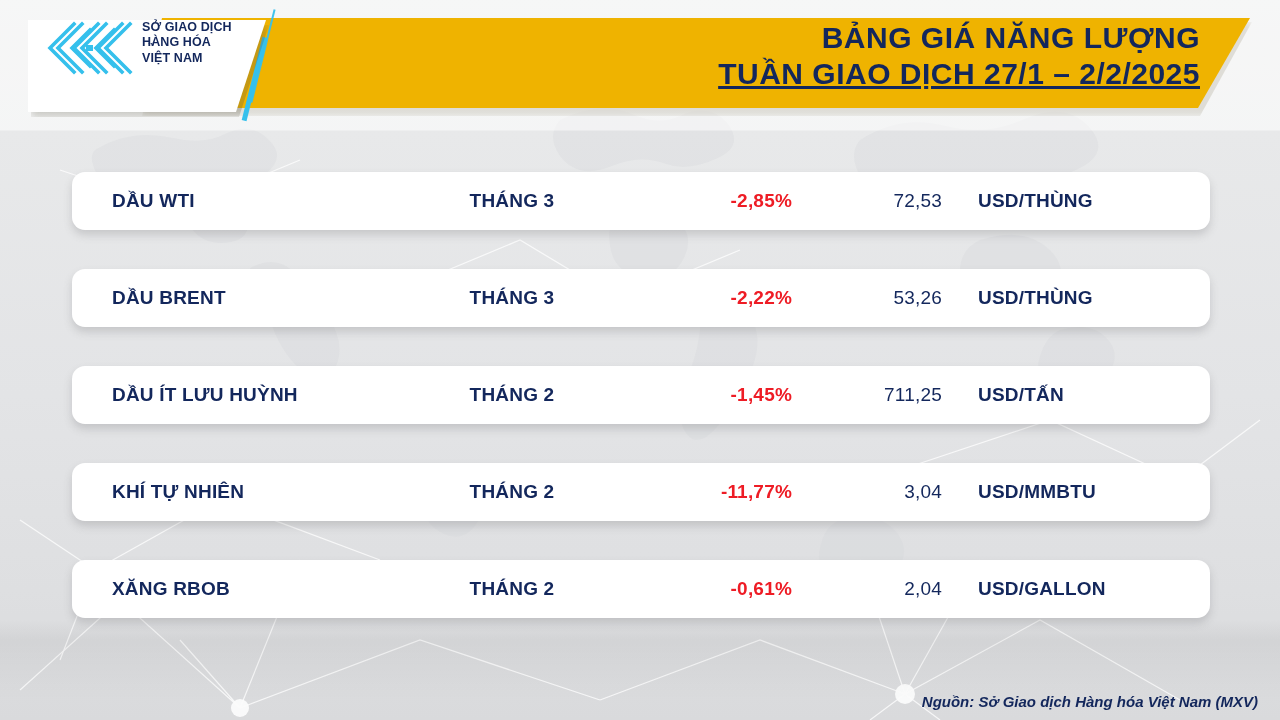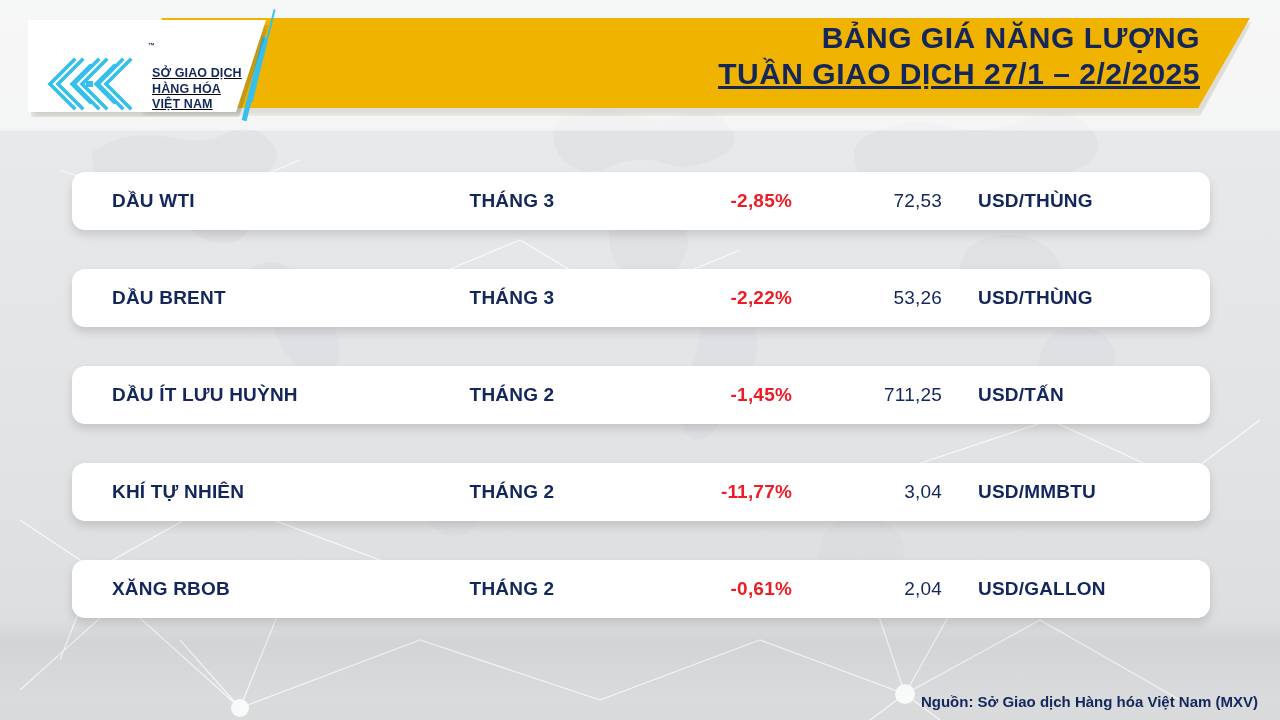--- a/index.html
+++ b/index.html
@@ -132,25 +132,24 @@
     left: 28px; top: 20px;
     width: 238px; height: 92px;
     background: #ffffff;
     clip-path: polygon(0 0, 100% 0, calc(100% - 30px) 100%, 0 100%);
   }
   .logo-inner {
     position: absolute;
     left: 28px; top: 20px;
     width: 238px; height: 92px;
     display: flex;
-    align-items: flex-end;
-    gap: 16px;
+    align-items: flex-start;
+    gap: 6px;
     padding-left: 16px;
     box-sizing: border-box;
-    text-decoration: underline;
   }
   .logo-mark { flex: 0 0 auto; line-height: 0; }
   .logo-tm {
     position: absolute;
     left: 120px; top: 22px;
     font-size: 7px;
     color: #13275c;
     font-weight: bold;
   }
   .logo-text {
@@ -229,20 +228,21 @@
   }
 
   
   .source {
     position: absolute;
     right: 22px;
     bottom: 10px;
     color: #13275c;
     font-size: 15px;
     font-weight: bold;
+    font-style: italic;
     font-family: "Liberation Sans", sans-serif;
   }
 </style>
 </head>
 <body>
 
 <div id="stage">
 
   <svg class="world-map" viewBox="0 0 1280 720" preserveAspectRatio="none" aria-hidden="true">
     <g fill="#d4d6d9" opacity="0.55">

